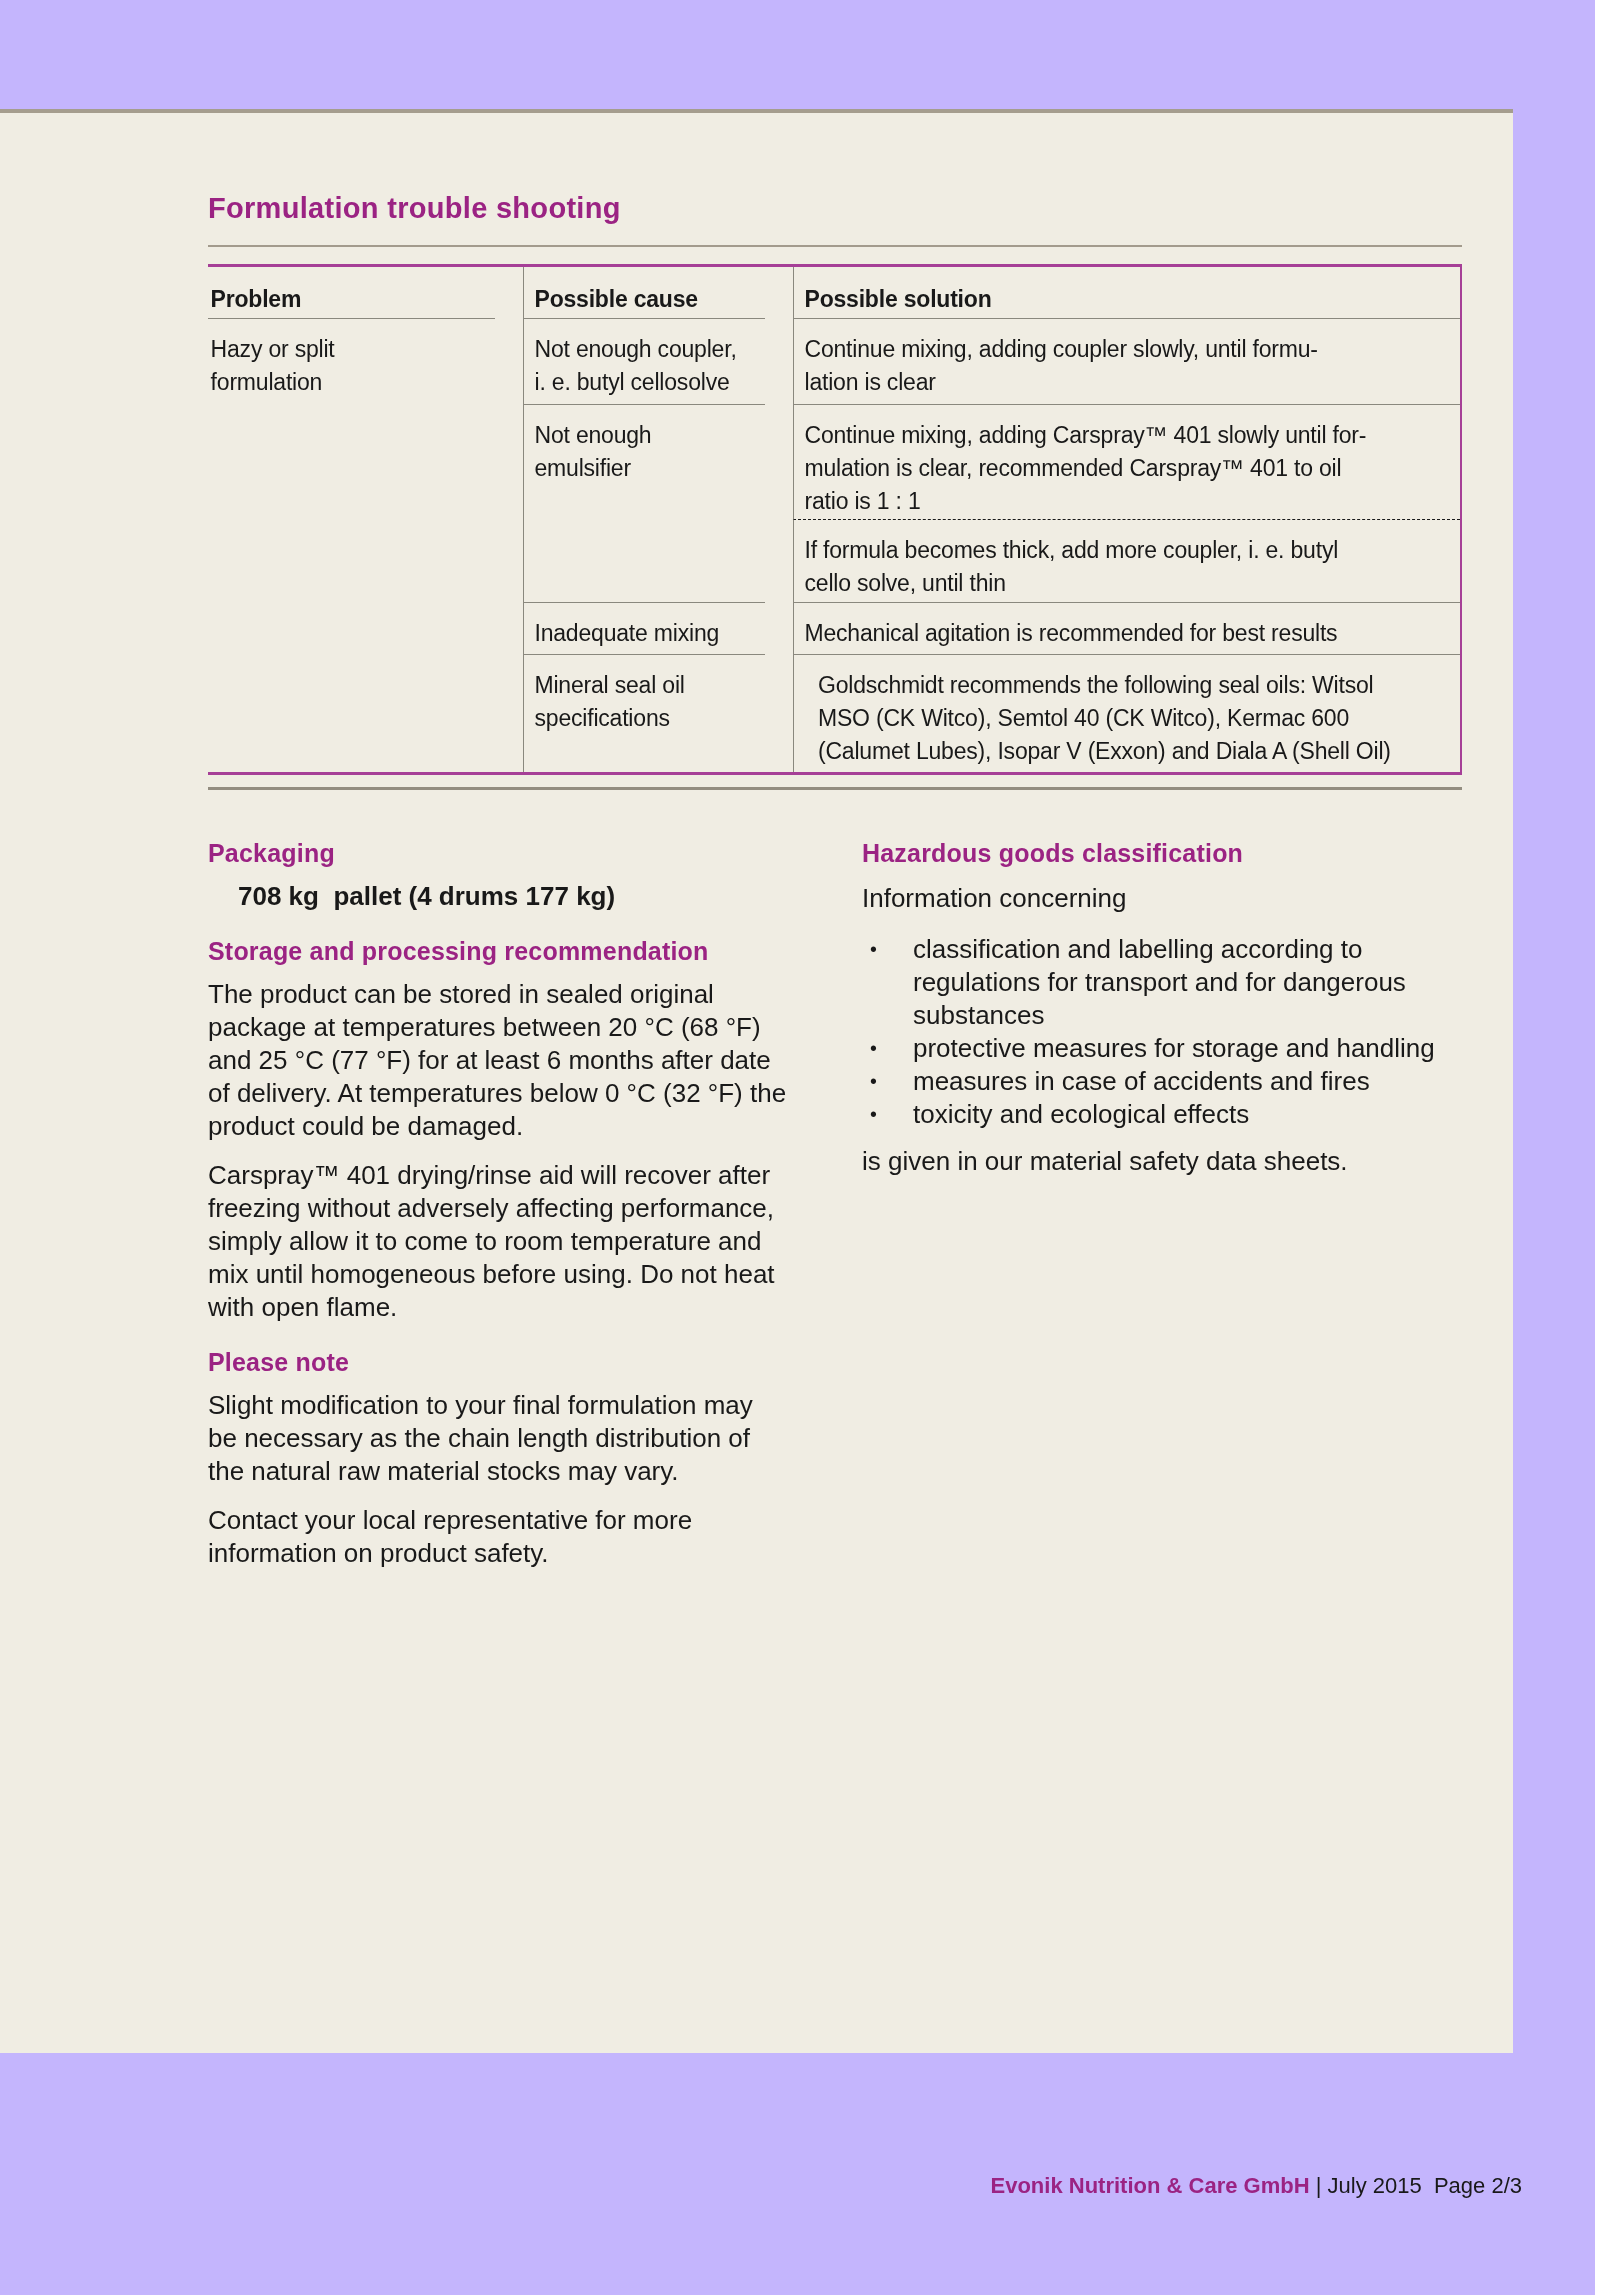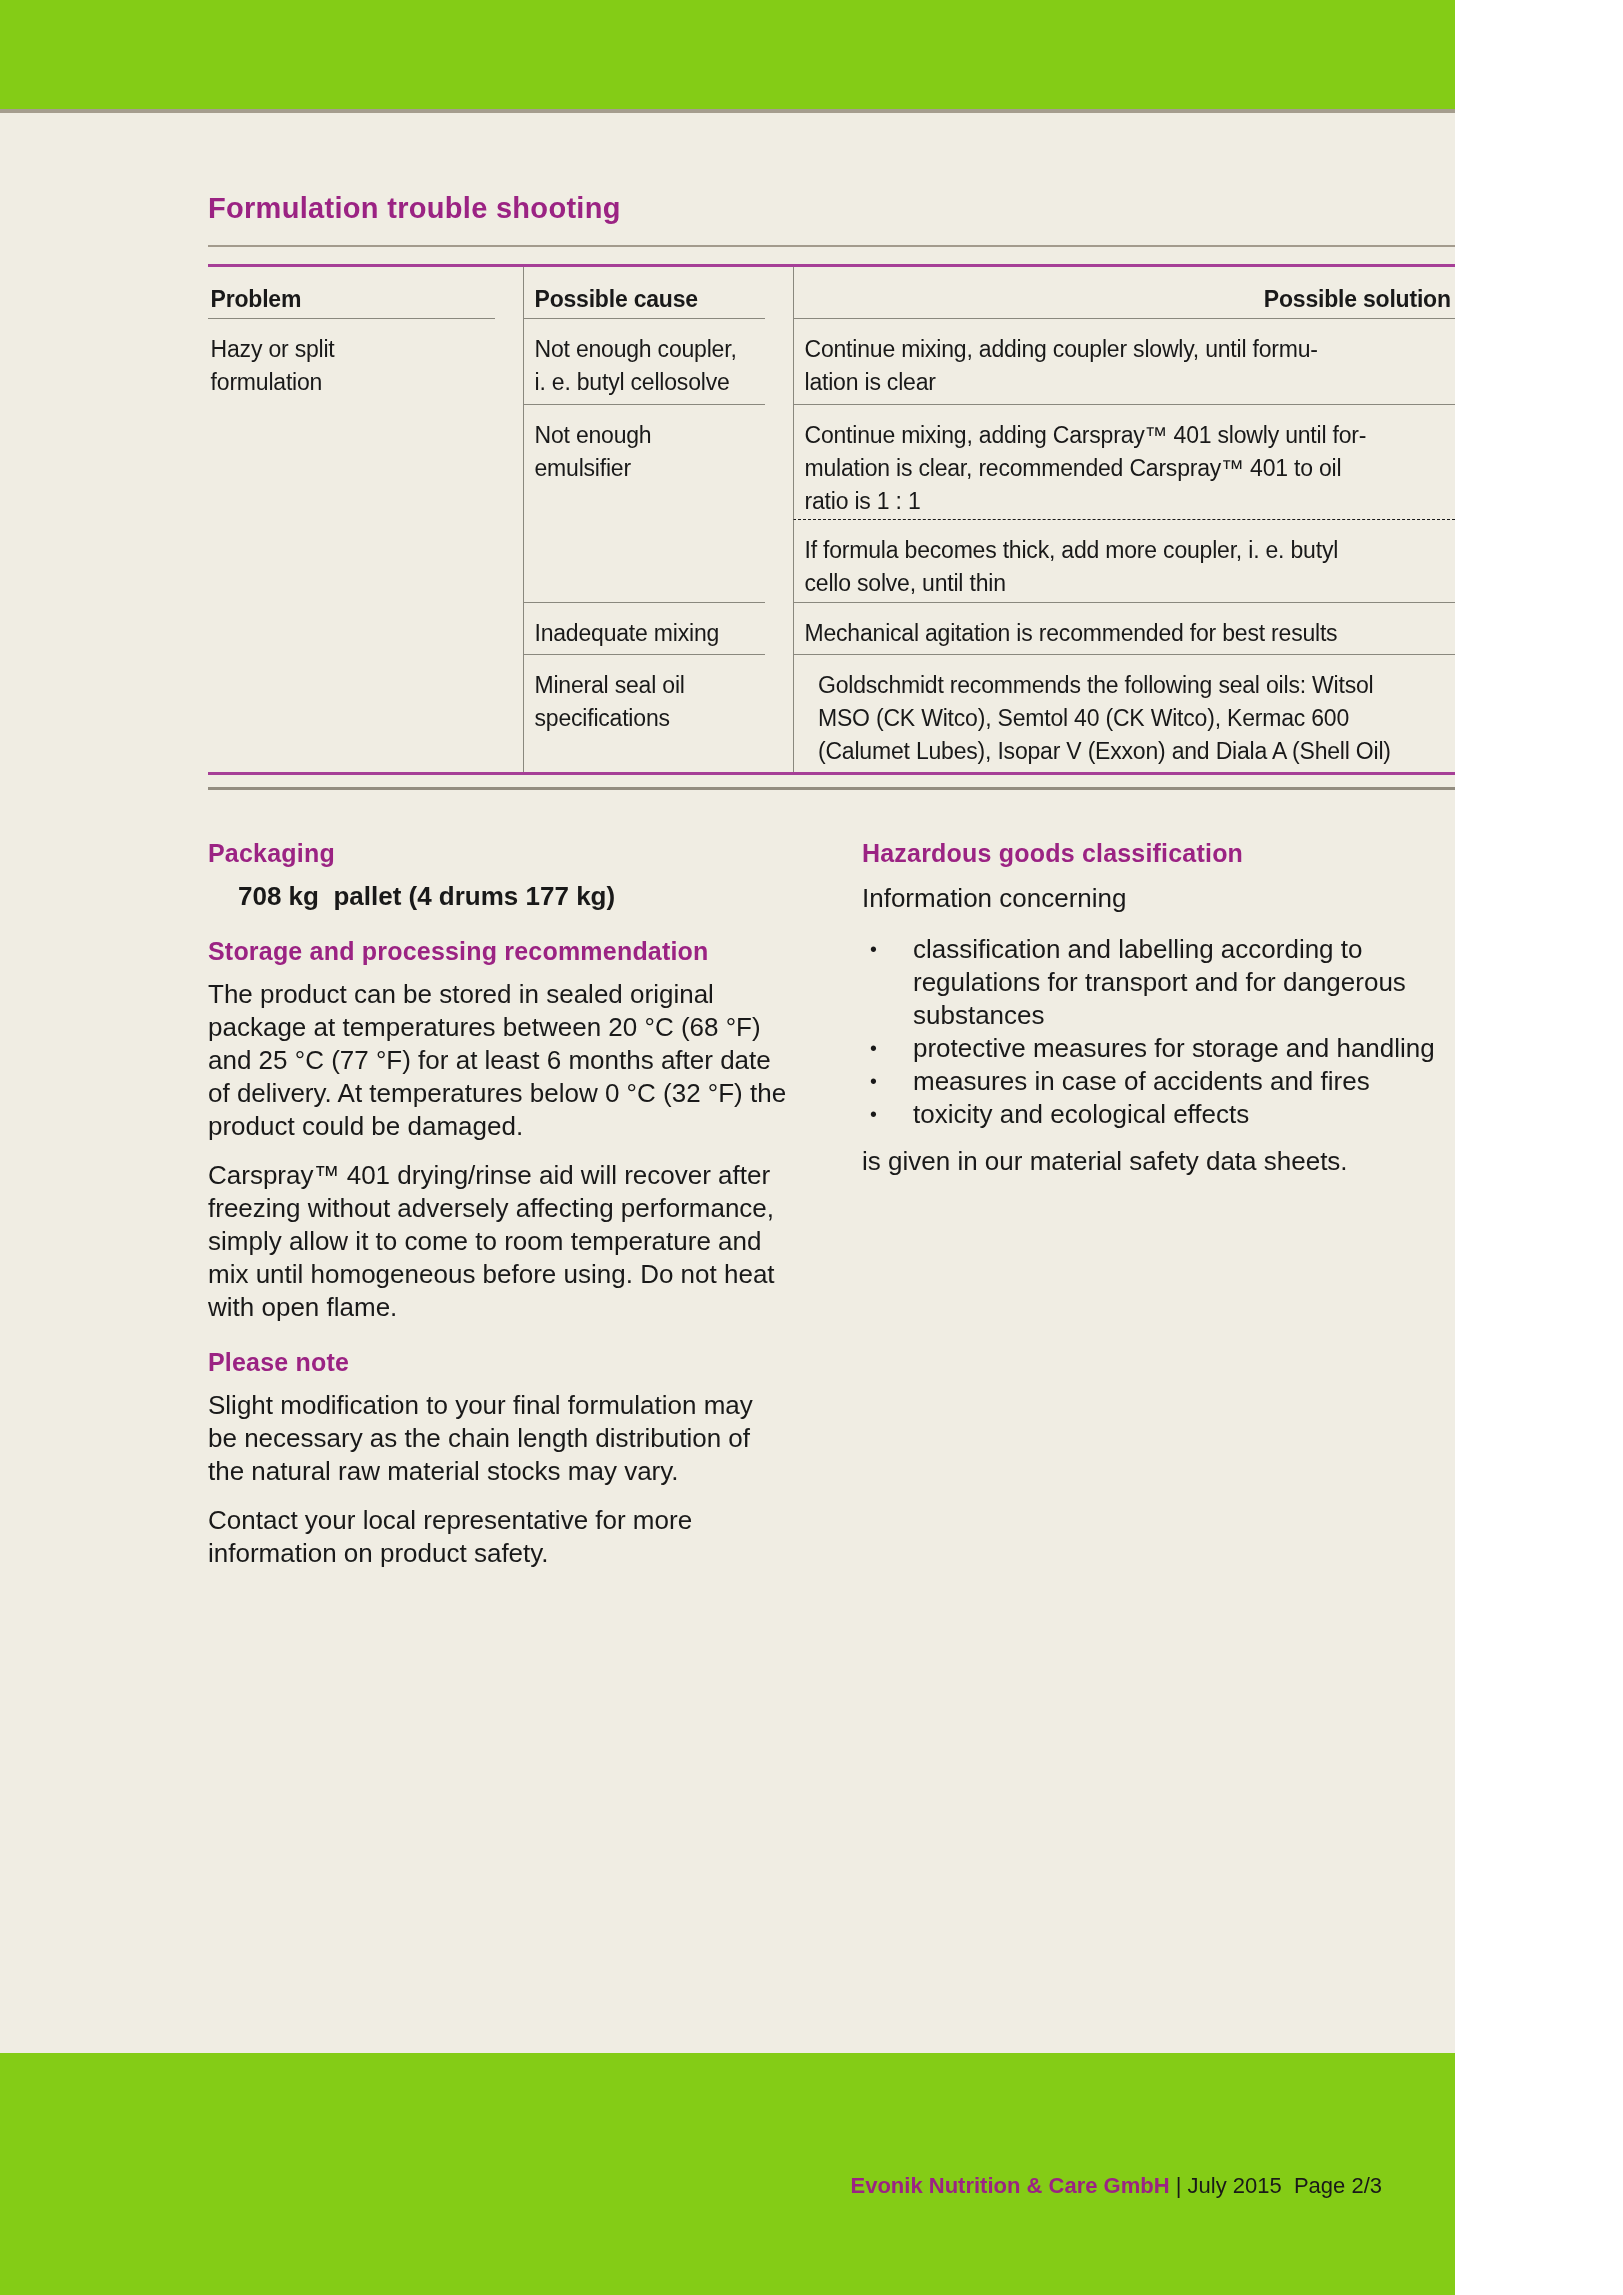--- a/index.html
+++ b/index.html
@@ -1,19 +1,19 @@
 <!DOCTYPE html>
 <html style="font-size:10.5px"><head>
 <meta charset="utf-8">
 <style>
   html,body{margin:0;padding:0;background:#ffffff;}
   .page{
     position:relative;
-    width:1455px;height:2295px;
-    background:#84cc16;
+    width:1595px;height:2295px;
+    background:#c4b5fd;
     font-family:"Liberation Sans", sans-serif;
     color:#191919;
     overflow:hidden;
   }
   .beige{
     position:absolute;left:0;top:109px;
     width:1513px;height:1944px;
     background:#f0ede3;
     border-top:4.6px solid #a59d8e;
     box-sizing:border-box;
@@ -46,21 +46,21 @@
     font-size:23px;line-height:33px;letter-spacing:-0.2px;
   }
   .cell{padding:14.4px 9.2px 0 10.5px;box-sizing:border-box;white-space:pre-wrap;overflow:hidden;}
   .cell.first{padding-left:2.6px;}
   .hdr{font-weight:bold;border-bottom:1.3px solid #8a887e;padding-top:15.7px;}
   .vline{border-left:1.3px solid #8a887e;margin-left:28px;}
   .hline{border-bottom:1.3px solid #8a887e;}
   .dashline{border-bottom:1.3px dashed #1a1a1a;}
   .c-h1{grid-column:1;grid-row:1;}
   .c-h2{grid-column:2;grid-row:1;}
-  .c-h3{grid-column:3;grid-row:1;text-align:right;}
+  .c-h3{grid-column:3;grid-row:1;}
   .c-problem{grid-column:1;grid-row:2/7;}
   .c-cause1{grid-column:2;grid-row:2;}
   .c-sol1{grid-column:3;grid-row:2;}
   .c-cause2{grid-column:2;grid-row:3/5;}
   .c-sol2a{grid-column:3;grid-row:3;}
   .c-sol2b{grid-column:3;grid-row:4;}
   .c-cause3{grid-column:2;grid-row:5;}
   .c-sol3{grid-column:3;grid-row:5;}
   .c-cause4{grid-column:2;grid-row:6;}
   .c-sol4{grid-column:3;grid-row:6;padding-left:24px;}

